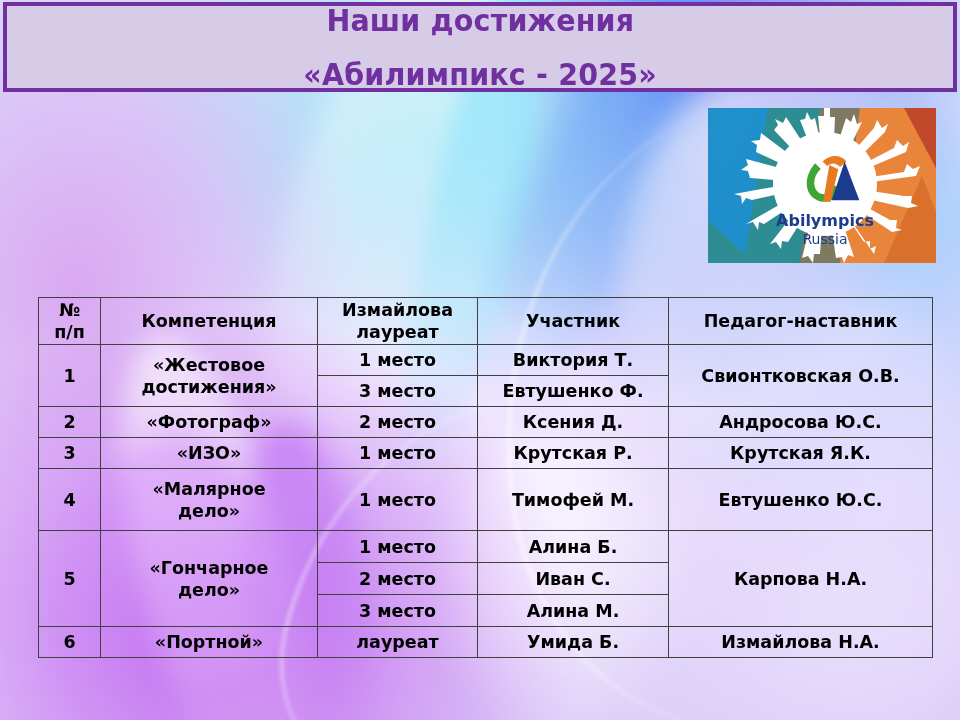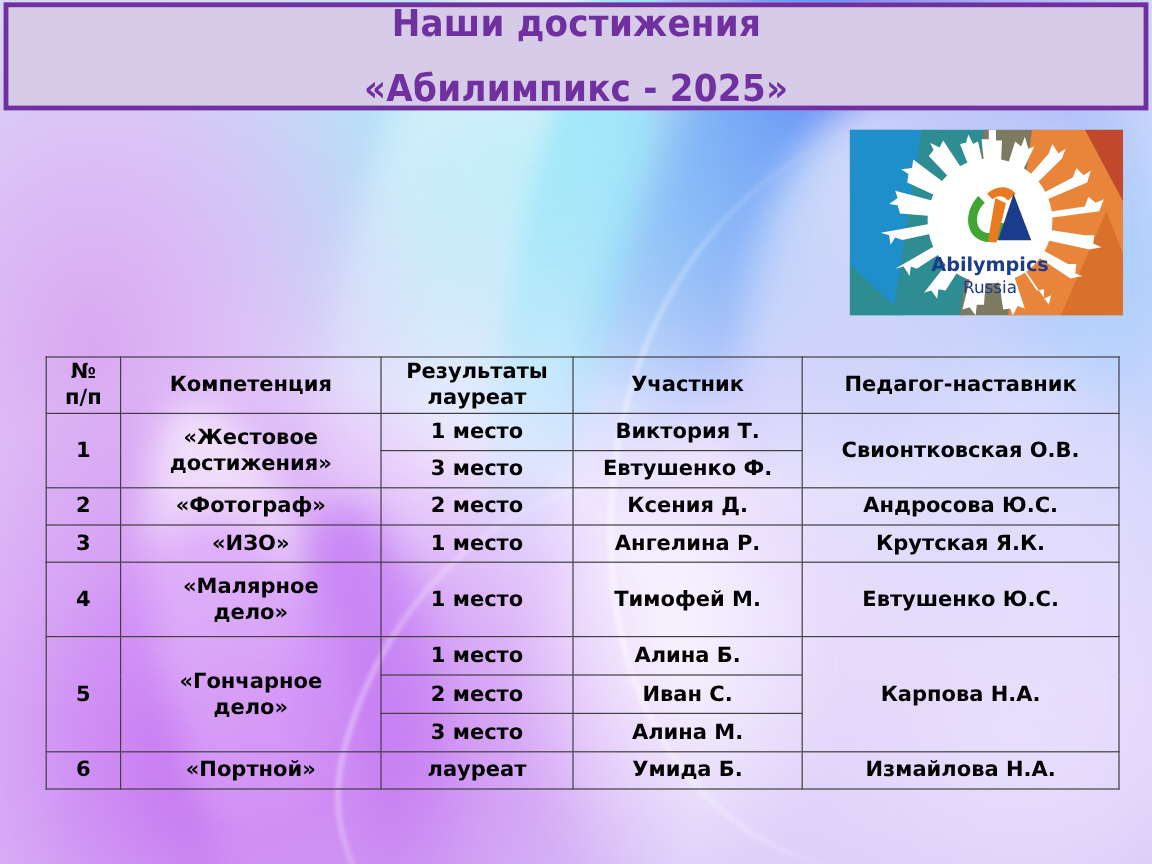--- a/index.html
+++ b/index.html
@@ -235,21 +235,21 @@
         <col class="col-teach">
     </colgroup>
     <thead>
       <tr class="r-head">
         <th>
           <div>№</div>
           <div>п/п</div>
         </th>
         <th>Компетенция</th>
         <th>
-          <div>Результаты</div>
+          <div>Измайлова</div>
           <div>лауреат</div>
         </th>
         <th>Участник</th>
         <th>Педагог-наставник</th>
       </tr>
     </thead>
     <tbody>
 
       <tr>
         <td class="h-num" rowspan="2">1</td>
@@ -271,21 +271,21 @@
         <td class="h-sub">«Фотограф»</td>
         <td class="h-sub">2 место</td>
         <td class="h-sub">Ксения Д.</td>
         <td class="h-sub">Андросова Ю.С.</td>
       </tr>
 
       <tr>
         <td class="h-sub">3</td>
         <td class="h-sub">«ИЗО»</td>
         <td class="h-sub">1 место</td>
-        <td class="h-sub">Ангелина Р.</td>
+        <td class="h-sub">Крутская Р.</td>
         <td class="h-sub">Крутская Я.К.</td>
       </tr>
 
       <tr>
         <td class="h-tall">4</td>
         <td class="h-tall">
           <div>«Малярное</div>
           <div>дело»</div>
         </td>
         <td class="h-tall">1 место</td>

